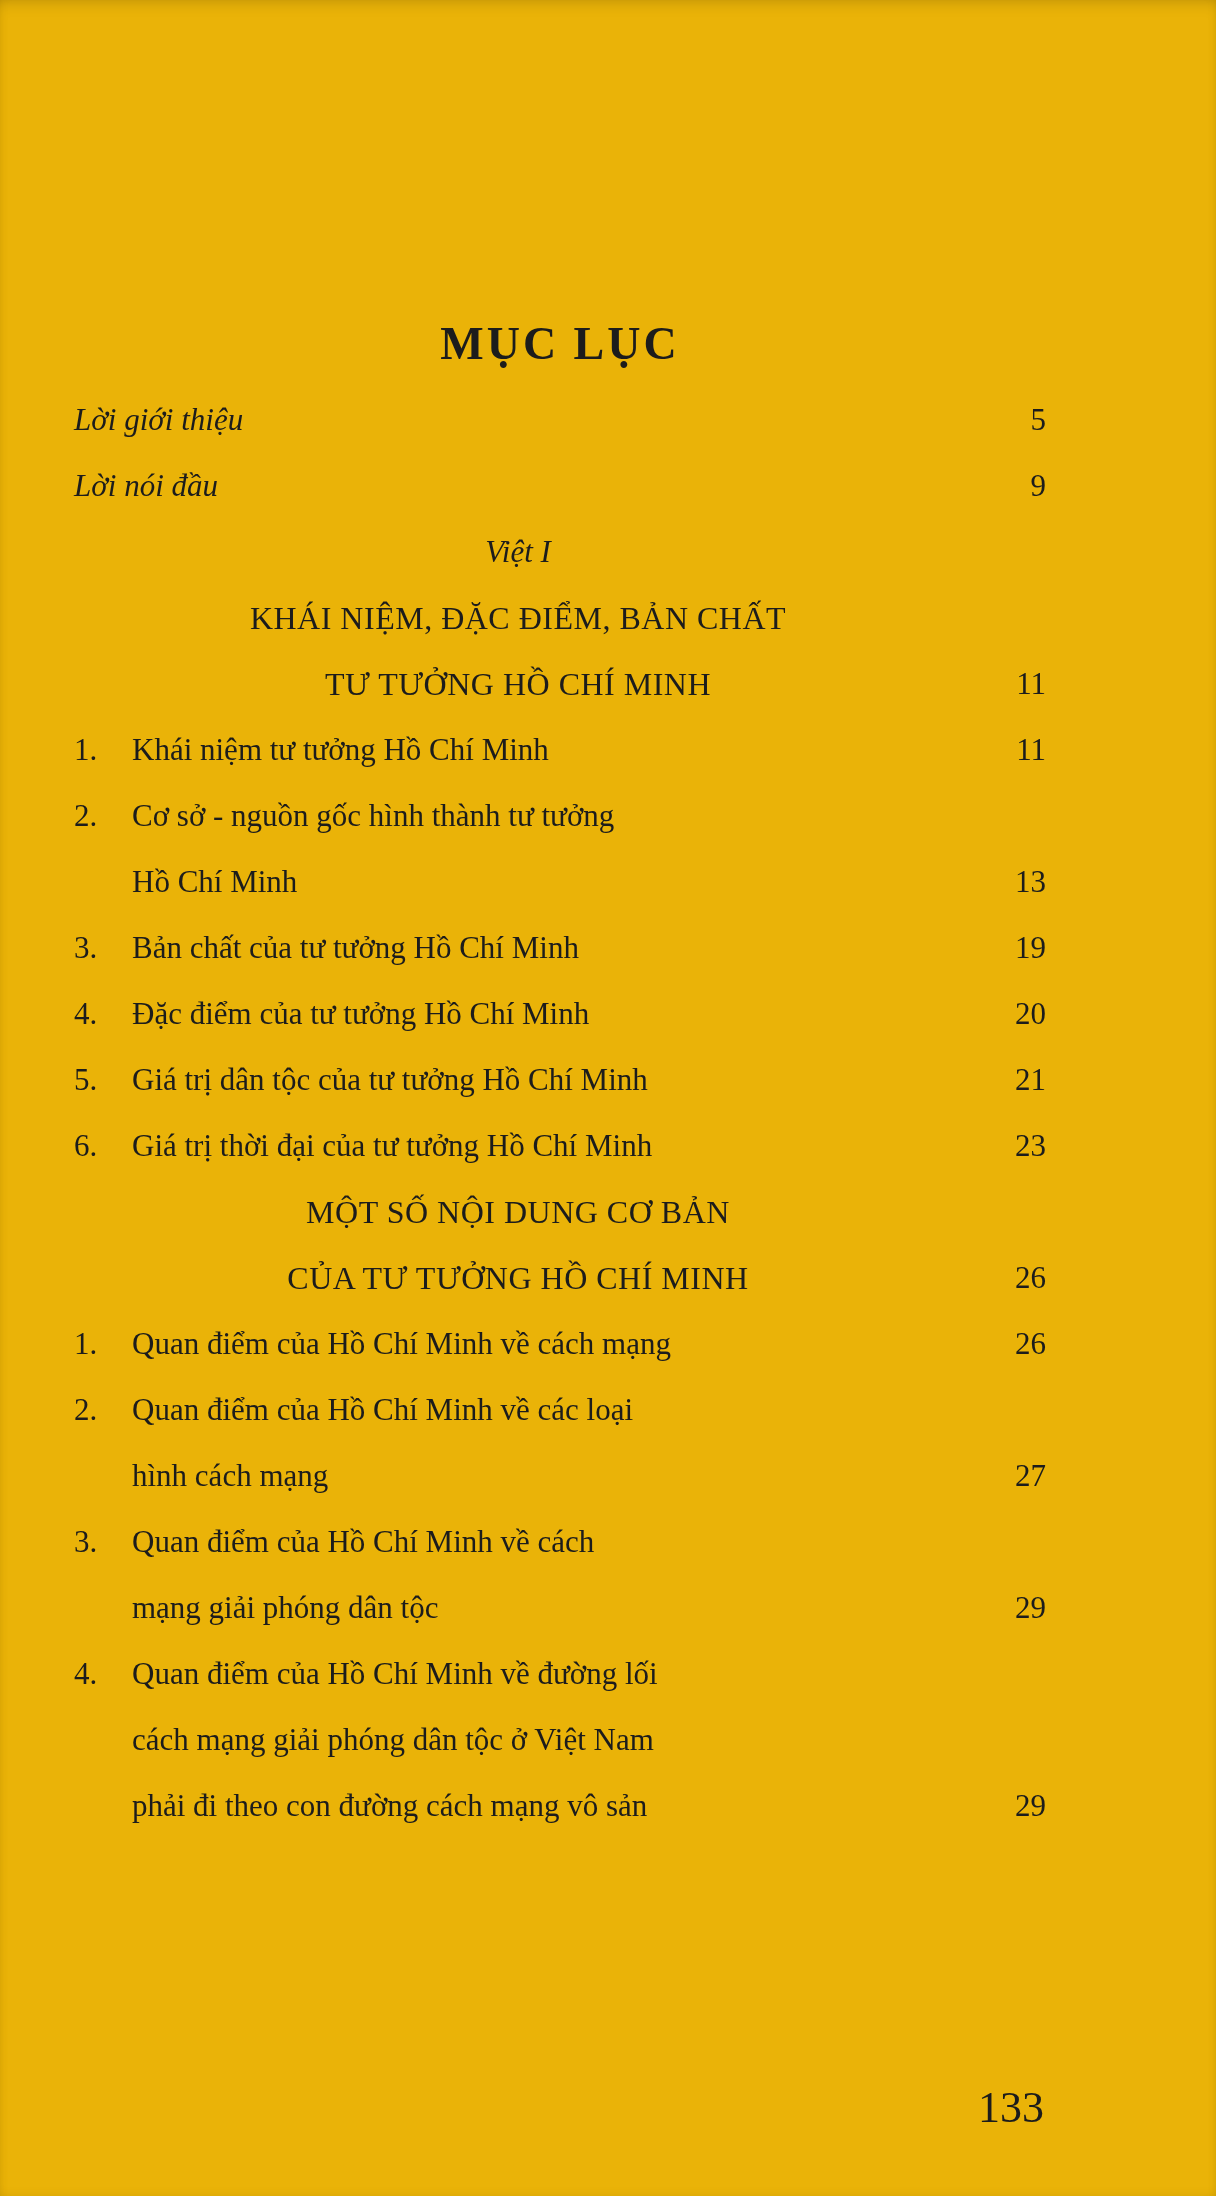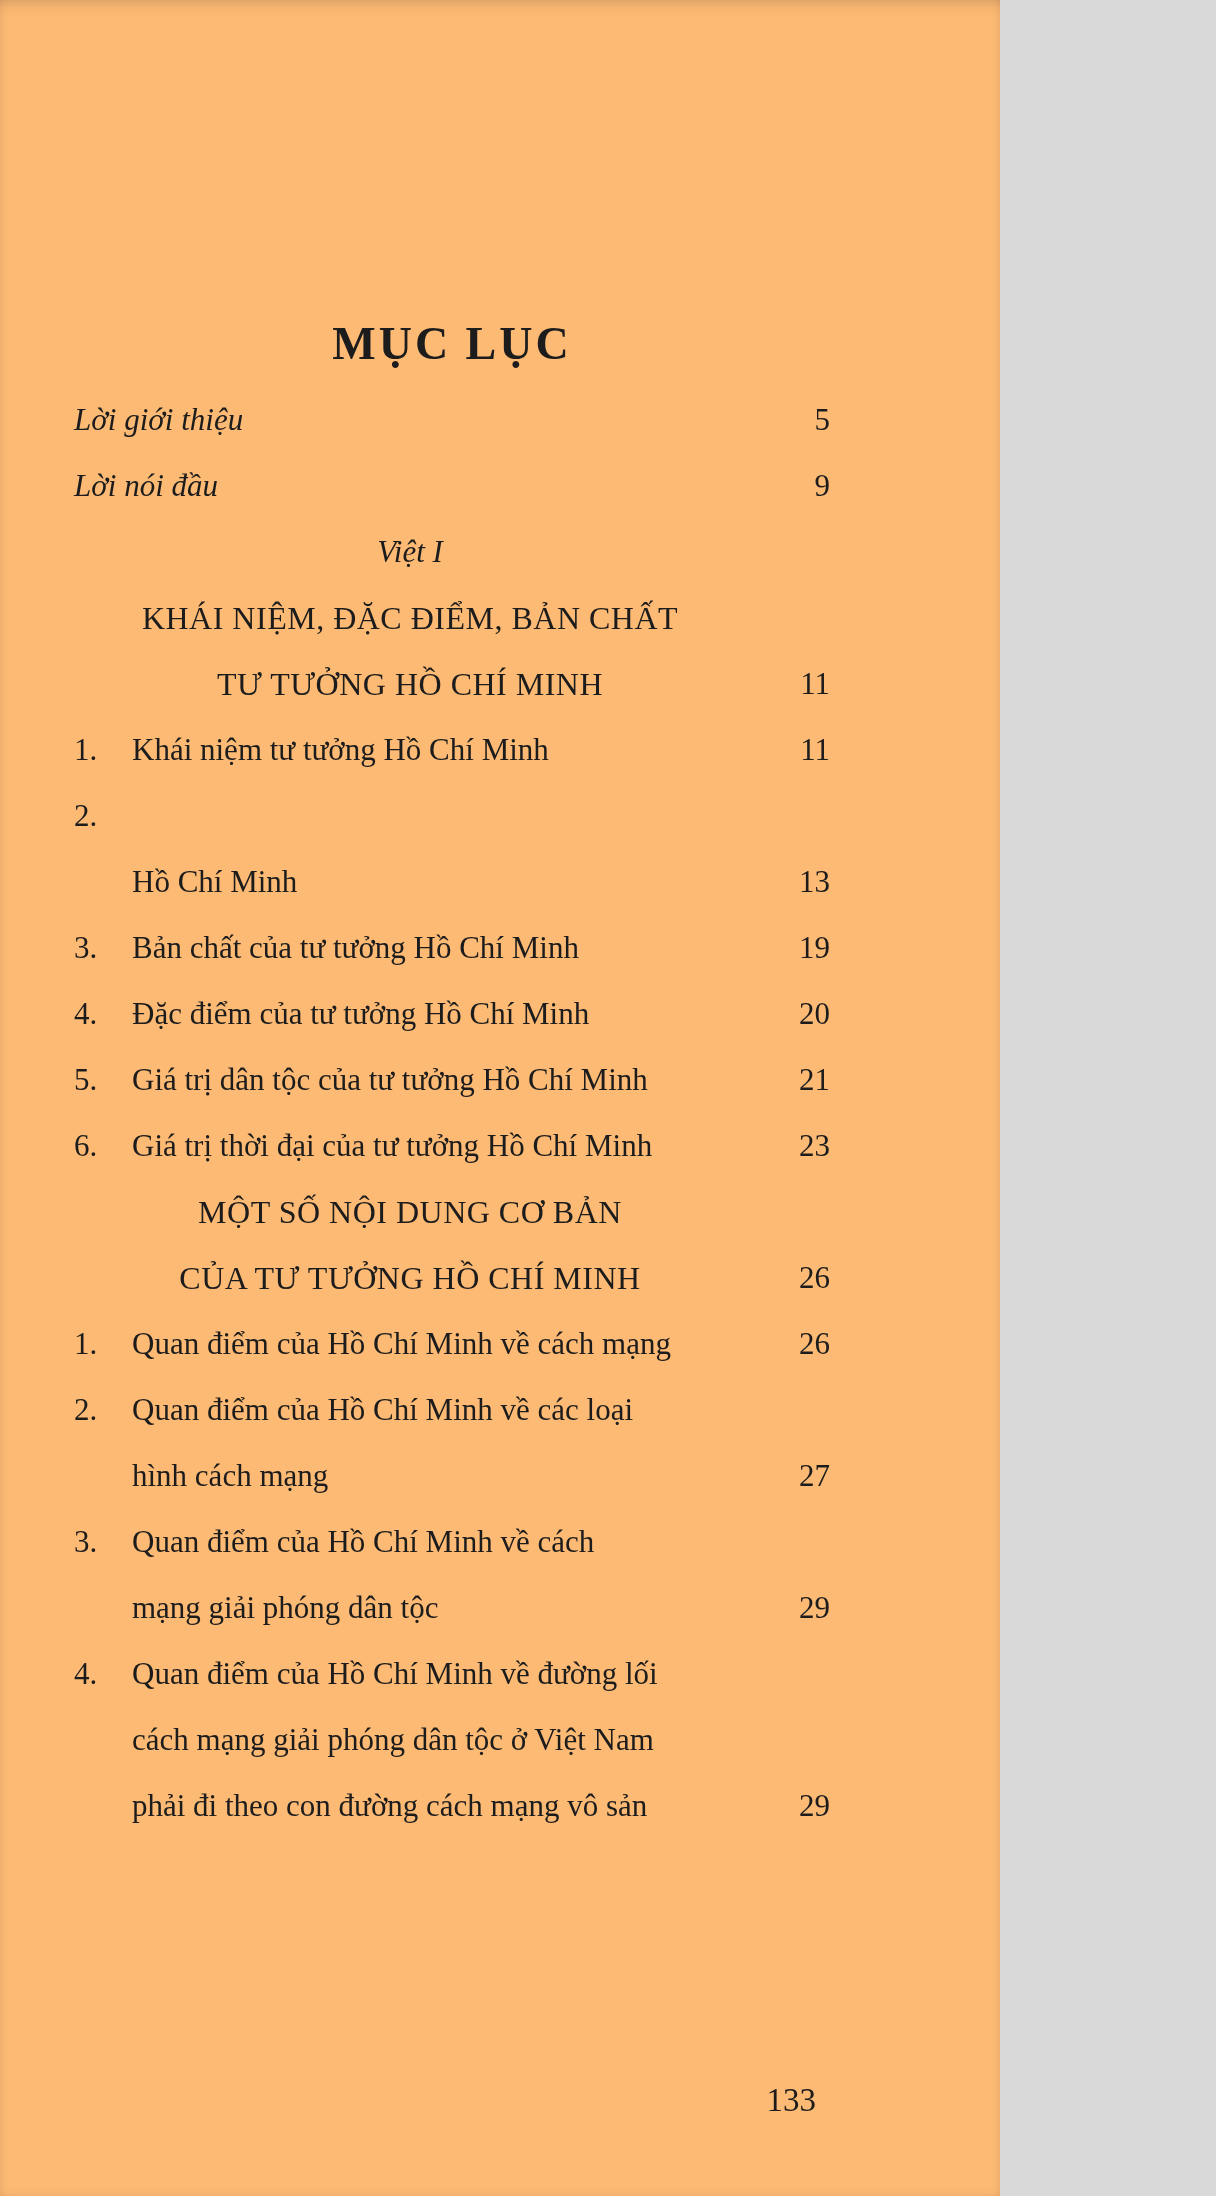--- a/index.html
+++ b/index.html
@@ -1,22 +1,22 @@
 <!DOCTYPE html>
 <html><head>
 <meta charset="utf-8">
 <style>
   * { box-sizing: border-box; }
   html, body { margin: 0; padding: 0; background: #d9d9d9; }
 
   .page {
     position: relative;
-    width: 1000px;
+    width: 1216px;
     height: 2196px;
-    background: #fdba74;
+    background: #eab308;
     font-family: "Liberation Serif", "DejaVu Serif", serif;
     color: #1c1c1c;
     overflow: hidden;
   }
   
   .page::after {
     content: "";
     position: absolute;
     inset: 0;
     pointer-events: none;
@@ -63,22 +63,22 @@
   .text { flex: 1; min-width: 0; }
   .pg   { flex: 0 0 84px; text-align: right; }
 
   .intro .text   { font-style: italic; }
   .part .text    { font-style: italic; text-align: center; }
   .heading .text { text-align: center; font-size: 32px; letter-spacing: 0.5px; }
 
   .folio {
     position: absolute;
     top: 2082px;
-    right: 184px;
-    font-size: 33px;
+    right: 172px;
+    font-size: 44px;
     font-family: Liberation Serif, serif;
   }
 </style>
 </head>
 <body>
 
 <div class="page">
   <div class="content">
     <h1 class="title">MỤC LỤC</h1>
 
@@ -115,20 +115,21 @@
         <div class="entry item">
           <div class="line">
             <span class="num">1.</span>
             <span class="text">Khái niệm tư tưởng Hồ Chí Minh</span>
             <span class="pg">11</span>
           </div>
         </div>
         <div class="entry item">
           <div class="line">
             <span class="num">2.</span>
+            <span class="text">Cơ sở - nguồn gốc hình thành tư tưởng</span>
             <span class="pg"></span>
           </div>
           <div class="line">
             <span class="num"></span>
             <span class="text">Hồ Chí Minh</span>
             <span class="pg">13</span>
           </div>
         </div>
         <div class="entry item">
           <div class="line">

